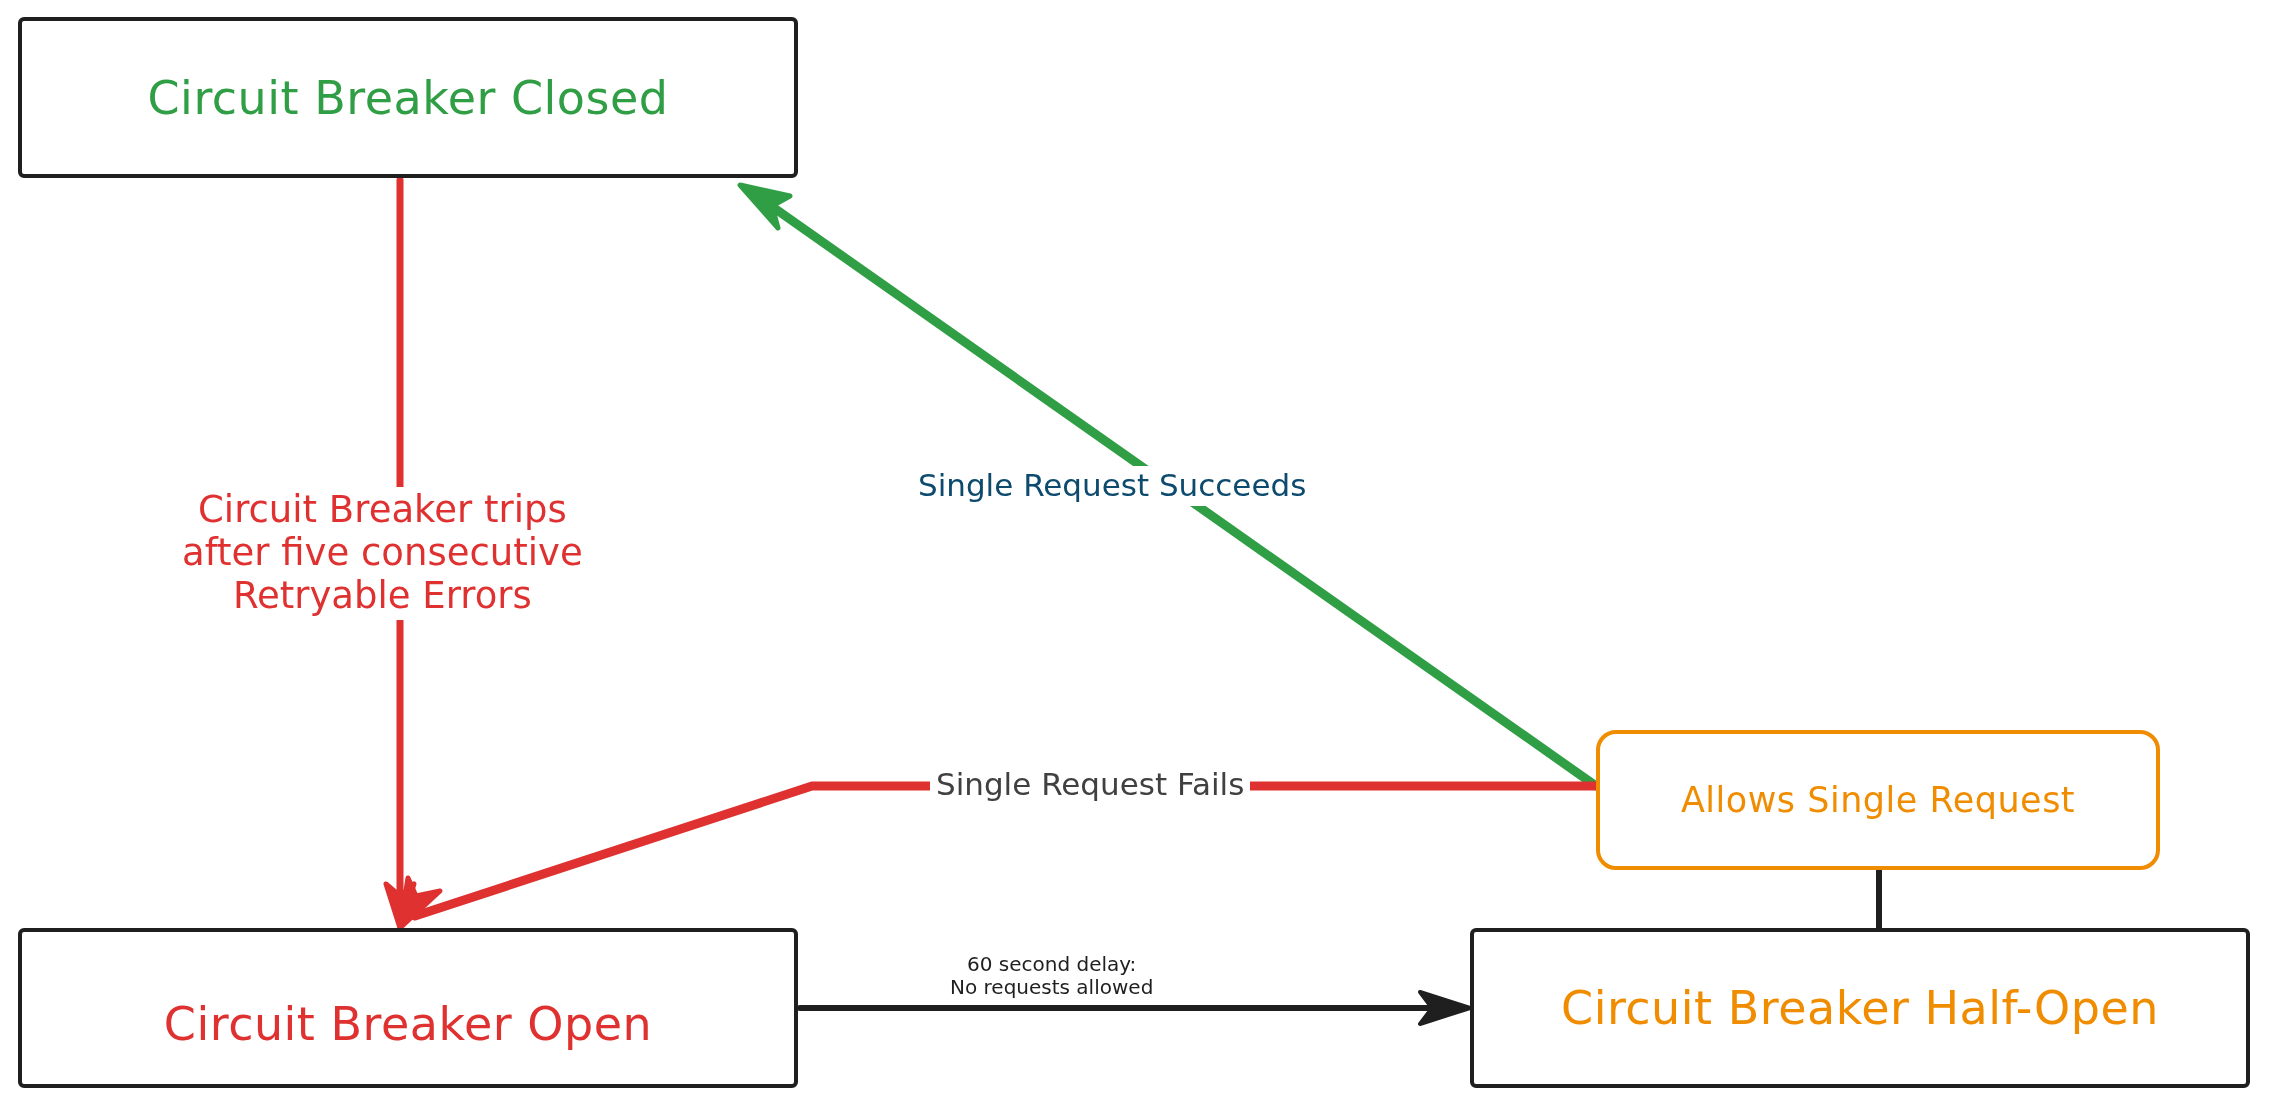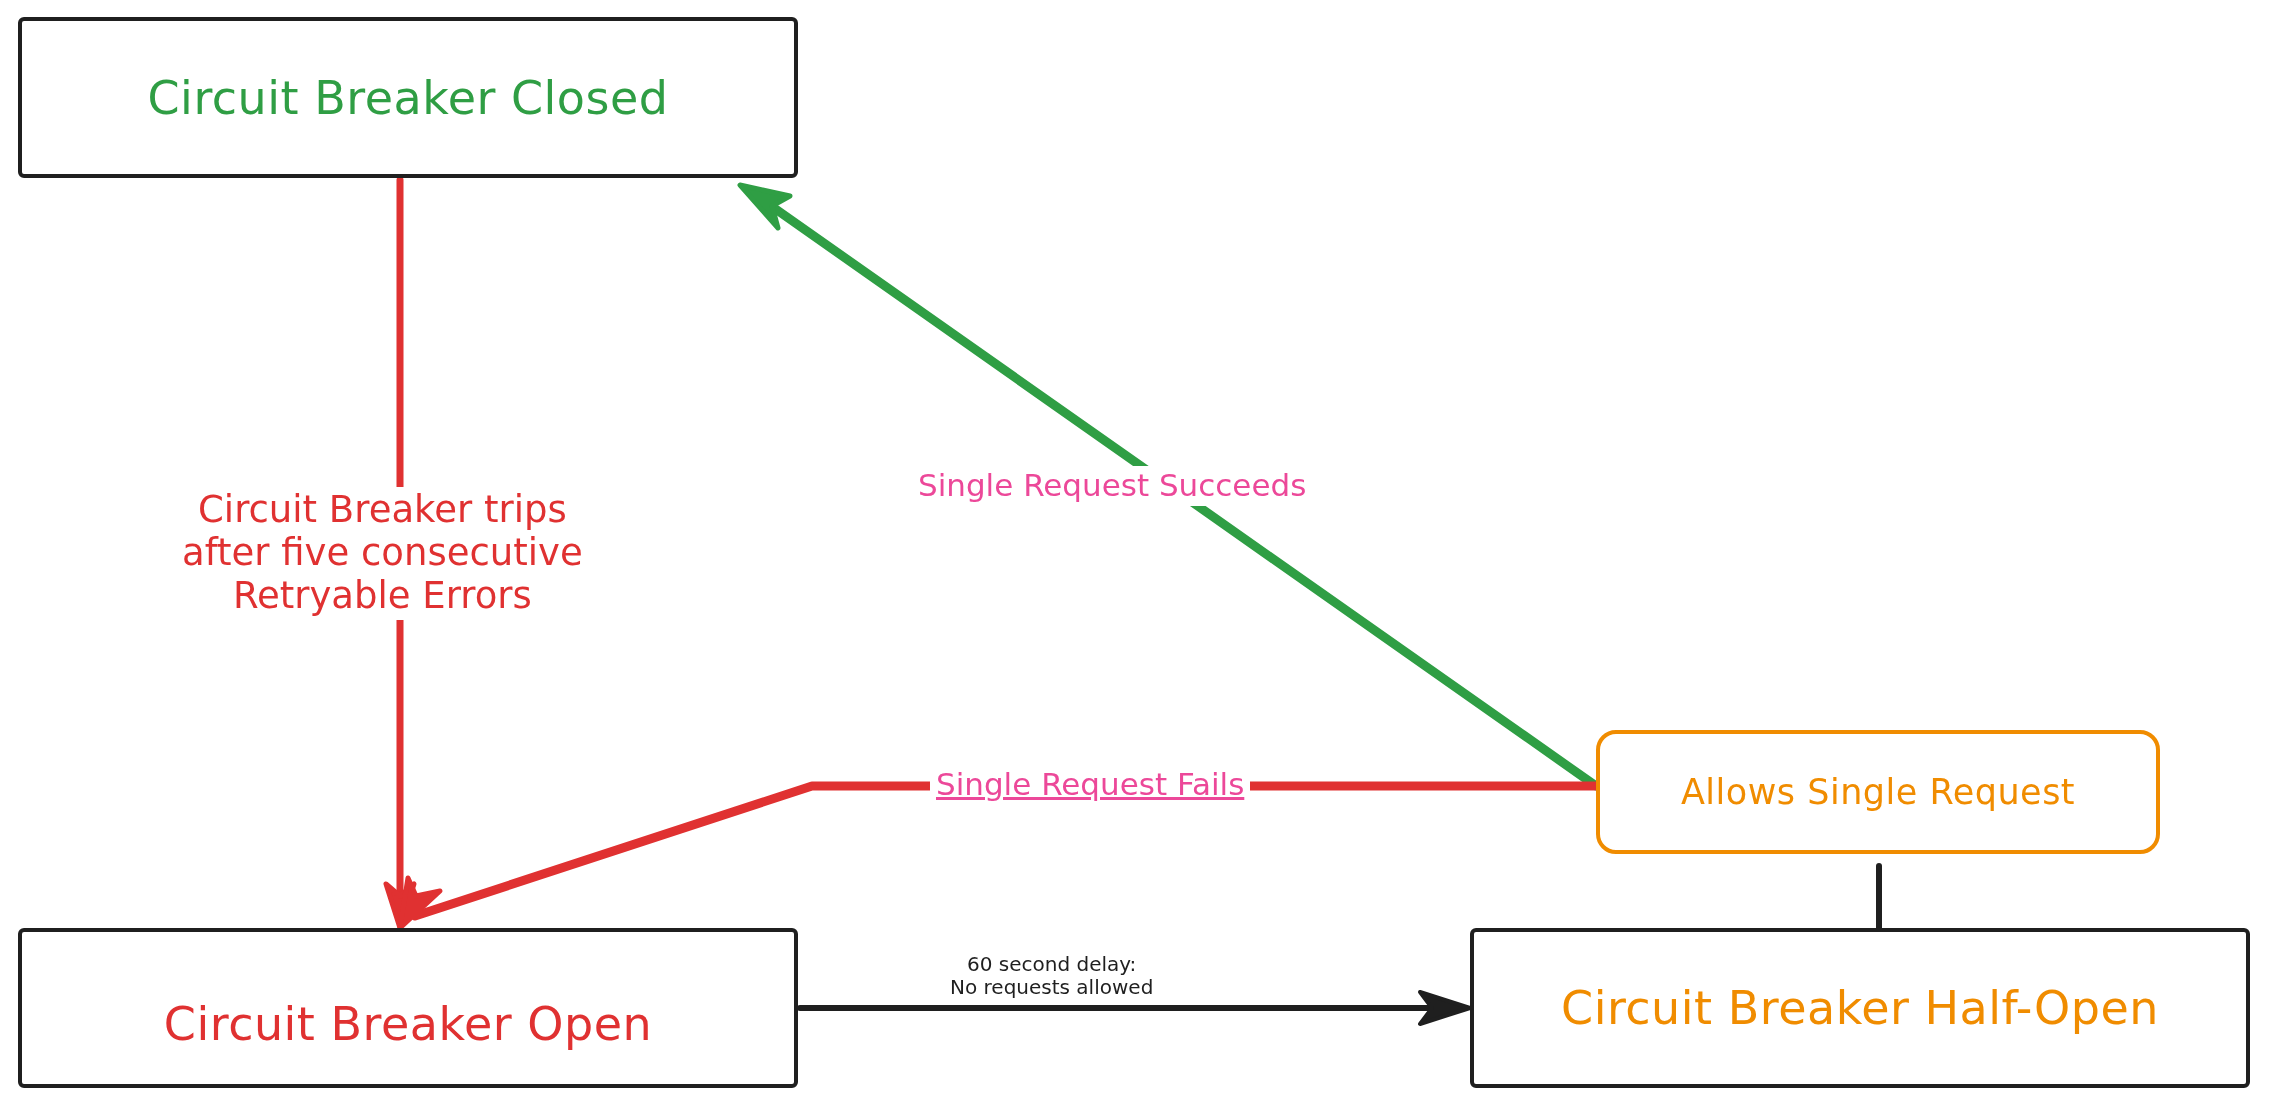--- a/index.html
+++ b/index.html
@@ -59,21 +59,21 @@
   }
   #node-open {
     left: 18px;  top: 928px; width: 780px; height: 160px;
   }
   #node-open .node-label {
     color: #e03131;
     font-size: 46px;
     margin-top: 32px;
   }
   #node-allows {
-    left: 1596px; top: 730px; width: 564px; height: 124px;
+    left: 1596px; top: 730px; width: 564px; height: 140px;
   }
   #node-allows .node-label {
     color: #f08c00;
     font-size: 35px;
   }
   #node-halfopen {
     left: 1470px; top: 928px; width: 780px; height: 160px; text-align: right;
   }
   #node-halfopen .node-label {
     color: #f08c00;
@@ -89,28 +89,27 @@
     background: #ffffff;
     padding: 2px 6px;
   }
   #label-trip {
     left: 176px; top: 487px;
     color: #e03131;
     font-size: 37px;
   }
   #label-succeeds {
     left: 912px; top: 466px;
-    color: #ec4899;
+    color: #0c4a6e;
     font-size: 31px;
   }
   #label-fails {
     left: 930px; top: 765px;
-    color: #ec4899;
+    color: #404040;
     font-size: 31px;
-    text-decoration: underline;
   }
   #label-delay {
     left: 944px; top: 951px;
     color: #1f1f1f;
     font-size: 20px;
   }
 </style>
 </head>
 <body>
 

